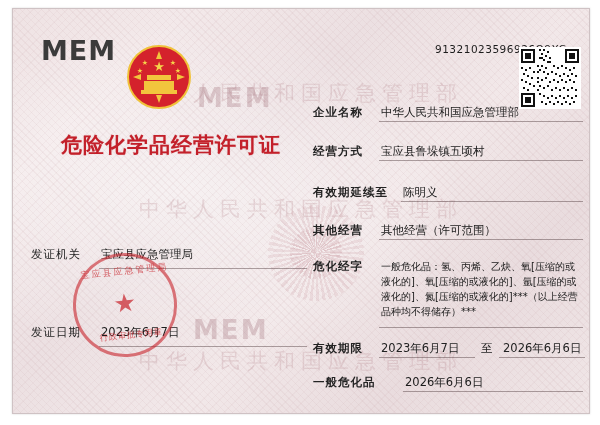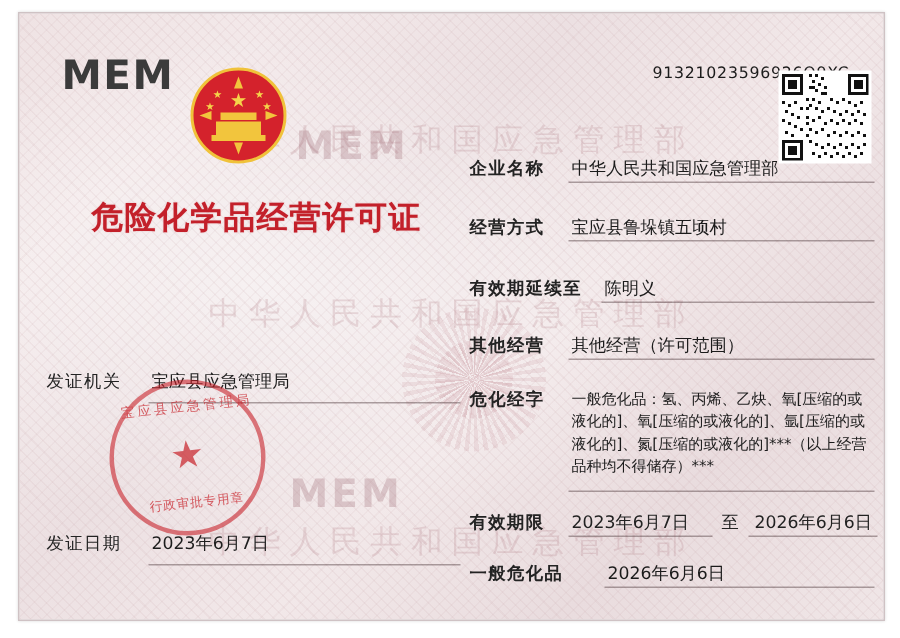--- a/index.html
+++ b/index.html
@@ -159,21 +159,21 @@
   .lrow .underline {
     position: absolute;
     left: 68px;
     bottom: -2px;
     width: 208px;
     border-bottom: 1px solid rgba(80,60,62,0.45);
   }
 
   #row-certno  { top: 208px; }
   #row-issuer  { top: 238px; font-family: Liberation Mono, monospace; }
-  #row-date    { top: 316px; margin-top: 30px; }
+  #row-date    { top: 316px; }
 
   
   .seal {
     position: absolute;
     left: 60px;
     top: 244px;
     width: 104px;
     height: 104px;
     border-radius: 50%;
     border: 3px solid rgba(200,32,40,0.72);

